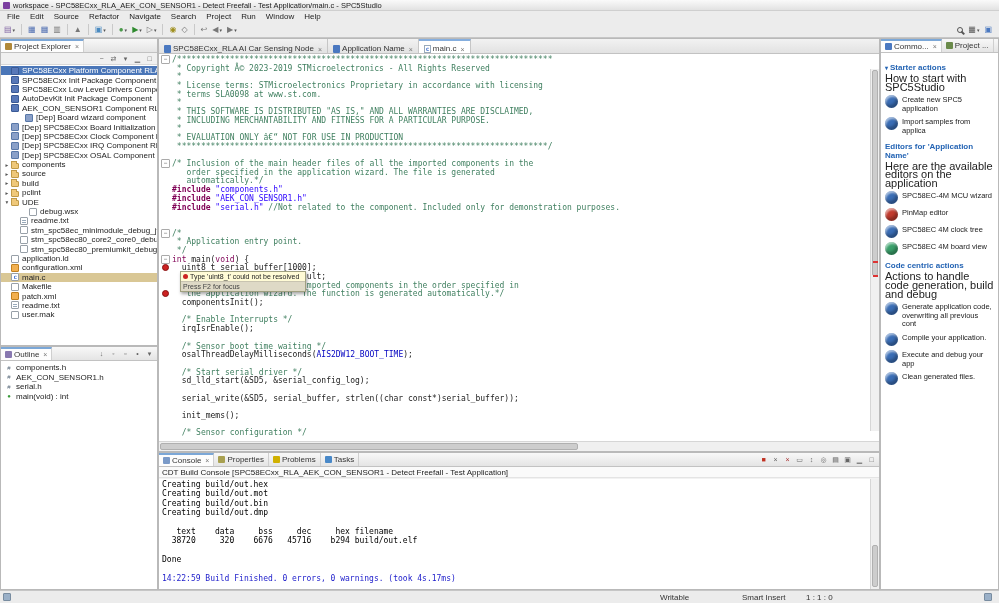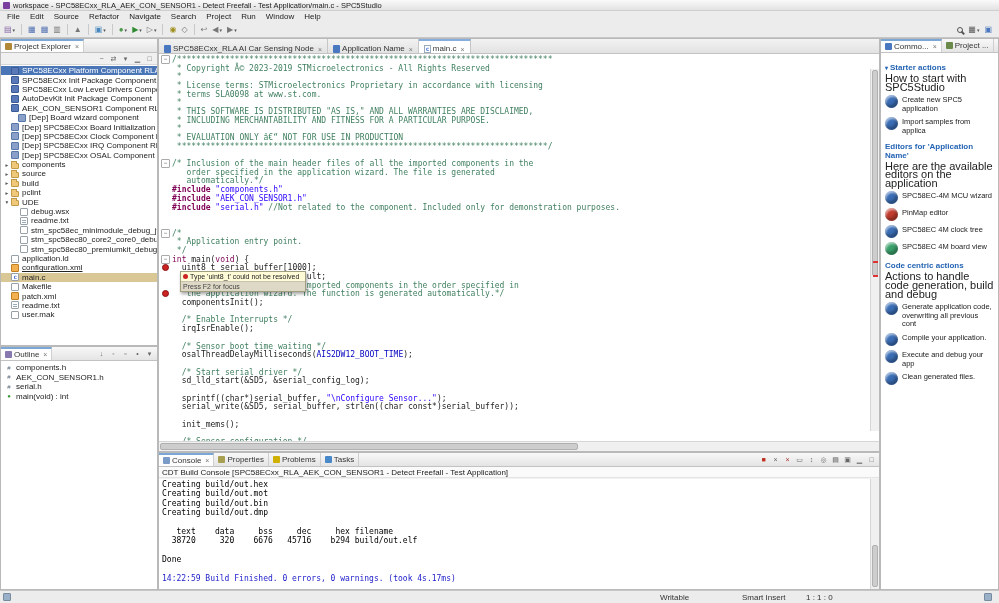--- a/index.html
+++ b/index.html
@@ -265,21 +265,21 @@
         <div class="trow" style="padding-left: 2px;">
           <span class="tw"></span>
           <span class="ti component"></span>
           <span class="tl">AutoDevKit Init Package Component</span>
         </div>
         <div class="trow" style="padding-left: 2px;">
           <span class="tw"></span>
           <span class="ti component"></span>
           <span class="tl">AEK_CON_SENSOR1 Component RLA</span>
         </div>
-        <div class="trow" style="padding-left: 9px;">
+        <div class="trow" style="padding-left: 16px;">
           <span class="tw"></span>
           <span class="ti component-dep"></span>
           <span class="tl">[Dep] Board wizard component</span>
         </div>
         <div class="trow" style="padding-left: 2px;">
           <span class="tw"></span>
           <span class="ti component-dep"></span>
           <span class="tl">[Dep] SPC58ECxx Board Initialization Com</span>
         </div>
         <div class="trow" style="padding-left: 2px;">
@@ -315,21 +315,21 @@
         <div class="trow" style="padding-left: 2px;">
           <span class="tw">▸</span>
           <span class="ti folder"></span>
           <span class="tl">pclint</span>
         </div>
         <div class="trow" style="padding-left: 2px;">
           <span class="tw">▾</span>
           <span class="ti folder"></span>
           <span class="tl">UDE</span>
         </div>
-        <div class="trow" style="padding-left: 11px;">
+        <div class="trow" style="padding-left: 20px;">
           <span class="tw"></span>
           <span class="ti file"></span>
           <span class="tl">debug.wsx</span>
         </div>
         <div class="trow" style="padding-left: 11px;">
           <span class="tw"></span>
           <span class="ti file-text"></span>
           <span class="tl">readme.txt</span>
         </div>
         <div class="trow" style="padding-left: 11px;">
@@ -345,21 +345,21 @@
         <div class="trow" style="padding-left: 11px;">
           <span class="tw"></span>
           <span class="ti file"></span>
           <span class="tl">stm_spc58ec80_premiumkit_debug_jtag.c</span>
         </div>
         <div class="trow" style="padding-left: 2px;">
           <span class="tw"></span>
           <span class="ti file"></span>
           <span class="tl">application.ld</span>
         </div>
-        <div class="trow" style="padding-left: 2px; text-decoration: underline;">
+        <div class="trow" style="padding-left: 2px;">
           <span class="tw"></span>
           <span class="ti xml"></span>
           <span class="tl">configuration.xml</span>
         </div>
         <div class="trow hl" style="padding-left: 2px;">
           <span class="tw"></span>
           <span class="ti cfile"></span>
           <span class="tl">main.c</span>
         </div>
         <div class="trow" style="padding-left: 2px;">
@@ -598,24 +598,20 @@
             <span class="gut"></span>
             <span class="ct"><span class="cm">  /* Start serial driver */</span></span>
           </div>
           <div class="cl">
             <span class="gut"></span>
             <span class="ct"><span class="def">  sd_lld_start(&amp;SD5, &amp;serial_config_log);</span></span>
           </div>
           <div class="cl">
             <span class="gut"></span>
             <span class="ct"></span>
-          </div>
-          <div class="cl">
-            <span class="gut"></span>
-            <span class="ct"><span class="def">  sprintf((char*)serial_buffer, </span><span class="str">"\nConfigure Sensor..."</span><span class="def">);</span></span>
           </div>
           <div class="cl">
             <span class="gut"></span>
             <span class="ct"><span class="def">  serial_write(&amp;SD5, serial_buffer, strlen((char const*)serial_buffer));</span></span>
           </div>
           <div class="cl">
             <span class="gut"></span>
             <span class="ct"></span>
           </div>
           <div class="cl">

